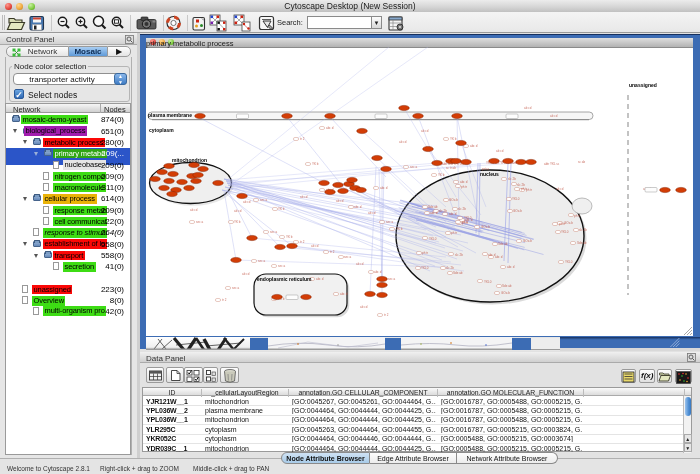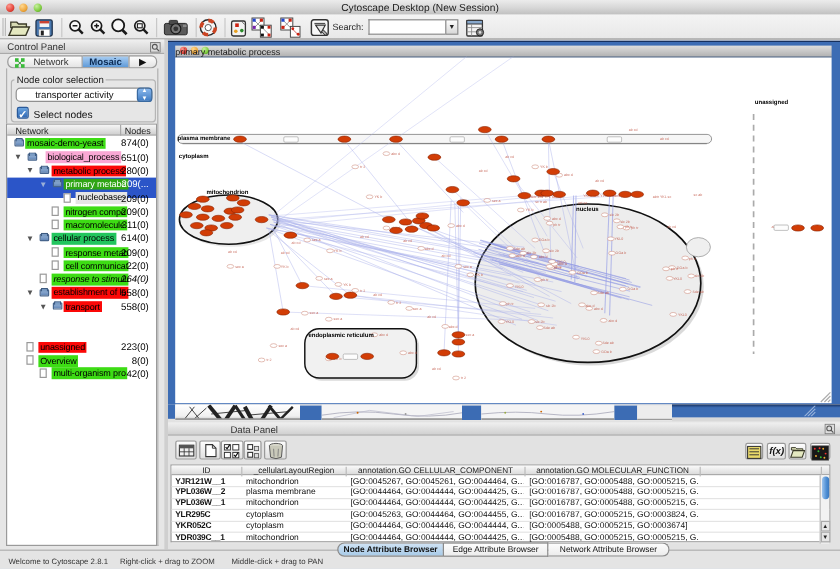--- a/index.html
+++ b/index.html
@@ -181,21 +181,21 @@
           <span style="position:absolute;left:94px;top:0;width:1px;height:9px;background:#aaa"></span>
         </div>
 <div class="abs trow" style="top:10.2px;">
 <span class="fold" style="left:6px"></span>
 <span class="tlab" style="left:15px;background:#3ddc14;color:#000;max-width:86px">mosaic-demo-yeast</span>
 <span class="tval" style="color:#000">874(0)</span>
 </div>
 <div class="abs trow" style="top:21.5px;">
 <span class="tri" style="left:7px;border-top-color:#555"></span>
 <span class="fold" style="left:17px"></span>
-<span class="tlab" style="left:32px;background:#f9a8d4;color:#000;max-width:75px">biological_process</span>
+<span class="tlab" style="left:18px;background:#a21caf;color:#000;max-width:75px">biological_process</span>
 <span class="tval" style="color:#000">651(0)</span>
 </div>
 <div class="abs trow" style="top:32.8px;">
 <span class="tri" style="left:17px;border-top-color:#555"></span>
 <span class="fold" style="left:27px"></span>
 <span class="tlab" style="left:37px;background:#fb0807;color:#000;max-width:64px">metabolic process</span>
 <span class="tval" style="color:#000">280(0)</span>
 </div>
 <div class="abs trow" style="top:44.2px;background:#2b55c8;">
 <span class="tri" style="left:28px;border-top-color:#9ab0d8"></span>
@@ -217,21 +217,21 @@
 </div>
 <div class="abs trow" style="top:78.1px;">
 <span class="tri" style="left:38px;border-top-color:#555"></span>
 <span class="file" style="left:37px"></span>
 <span class="tlab" style="left:47px;background:#3ddc14;color:#000;max-width:54px">macromolecule</span>
 <span class="tval" style="color:#000">311(0)</span>
 </div>
 <div class="abs trow" style="top:89.4px;">
 <span class="tri" style="left:17px;border-top-color:#555"></span>
 <span class="fold" style="left:27px"></span>
-<span class="tlab" style="left:37px;background:#22c55e;color:#000;max-width:64px">cellular process</span>
+<span class="tlab" style="left:37px;background:#eab308;color:#000;max-width:64px">cellular process</span>
 <span class="tval" style="color:#000">614(0)</span>
 </div>
 <div class="abs trow" style="top:100.8px;">
 <span class="tri" style="left:38px;border-top-color:#555"></span>
 <span class="file" style="left:37px"></span>
 <span class="tlab" style="left:47px;background:#3ddc14;color:#000;max-width:54px">response metabo</span>
 <span class="tval" style="color:#000">209(0)</span>
 </div>
 <div class="abs trow" style="top:112.1px;text-decoration:underline;">
 <span class="tri" style="left:38px;border-top-color:#555"></span>
@@ -249,20 +249,26 @@
 <span class="tri" style="left:17px;border-top-color:#555"></span>
 <span class="fold" style="left:27px"></span>
 <span class="tlab" style="left:37px;background:#fb0807;color:#000;max-width:64px">establishment of lo</span>
 <span class="tval" style="color:#000">558(0)</span>
 </div>
 <div class="abs trow" style="top:146.0px;">
 <span class="tri" style="left:28px;border-top-color:#555"></span>
 <span class="fold" style="left:38px"></span>
 <span class="tlab" style="left:47px;background:#fb0807;color:#000;max-width:54px">transport</span>
 <span class="tval" style="color:#000">558(0)</span>
+</div>
+<div class="abs trow" style="top:157.4px;">
+<span class="tri" style="left:48px;border-top-color:#555"></span>
+<span class="file" style="left:47px"></span>
+<span class="tlab" style="left:57px;background:#3ddc14;color:#000;max-width:44px">secretion</span>
+<span class="tval" style="color:#000">41(0)</span>
 </div>
 <div class="abs trow" style="top:168.7px;margin-top:33px;">
 <span class="tri" style="left:28px;border-top-color:#555"></span>
 <span class="file" style="left:27px"></span>
 <span class="tlab" style="left:37px;background:#3ddc14;color:#000;max-width:64px">multi-organism pro</span>
 <span class="tval" style="color:#000">42(0)</span>
 </div>
 <div class="abs trow" style="top:180.0px;">
 <span class="tri" style="left:17px;border-top-color:#555"></span>
 <span class="file" style="left:16px"></span>
@@ -725,21 +731,21 @@
 <div class="abs" style="left:560px;top:348px;width:140px;height:3px;background:#d9d9d9;"></div>
 <svg class="abs" style="left:668px;top:338px" width="12" height="9" viewBox="0 0 12 10">
       <g stroke="#9ab4dc" stroke-width="1">
         <line x1="2" y1="10" x2="12" y2="0"></line>
         <line x1="5" y1="10" x2="12" y2="3"></line>
         <line x1="8" y1="10" x2="12" y2="6"></line>
       </g>
     </svg>
     <div class="abs" style="left:140px;top:351px;width:560px;height:107px;background:#e2e2e2;">
 <div class="abs" style="left:0;top:1px;width:560px;height:11px;background:linear-gradient(#f0f0f0,#d0d0d0);border-bottom:1px solid #aaa;">
-        <span style="position:absolute;left:6px;top:1.5px;font-size:8px;color:#333;margin-left:46px;">Data Panel</span>
+        <span style="position:absolute;left:6px;top:1.5px;font-size:8px;color:#333;">Data Panel</span>
         <svg style="position:absolute;right:4px;top:1px" width="9" height="9" viewBox="0 0 9 9">
           <rect x="0.5" y="0.5" width="8" height="8" fill="#ddd" stroke="#777" stroke-width="0.8"></rect>
           <circle cx="4" cy="4" r="2" fill="none" stroke="#555" stroke-width="0.9"></circle>
           <line x1="5.5" y1="5.5" x2="7.5" y2="7.5" stroke="#555" stroke-width="1"></line>
         </svg>
       </div>
 <div class="abs" style="left:6px;top:16px;width:18px;height:16px;background:linear-gradient(#fdfdfd,#e0e0e0);border:1px solid #9a9a9a;border-radius:2px;">
         <svg width="15" height="13" viewBox="0 0 15 13" style="position:absolute;left:0.5px;top:0.5px">
           <rect x="1.5" y="2" width="12" height="9" fill="#f0f0f0" stroke="#333" stroke-width="0.9"></rect>
           <rect x="1.5" y="2" width="12" height="2.6" fill="#555"></rect>

